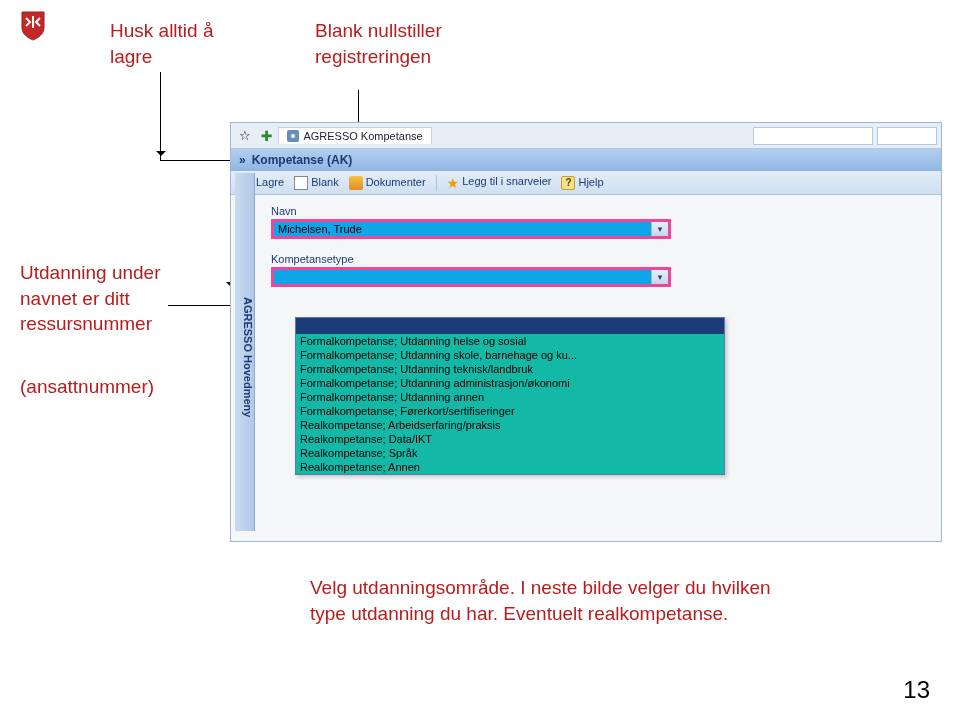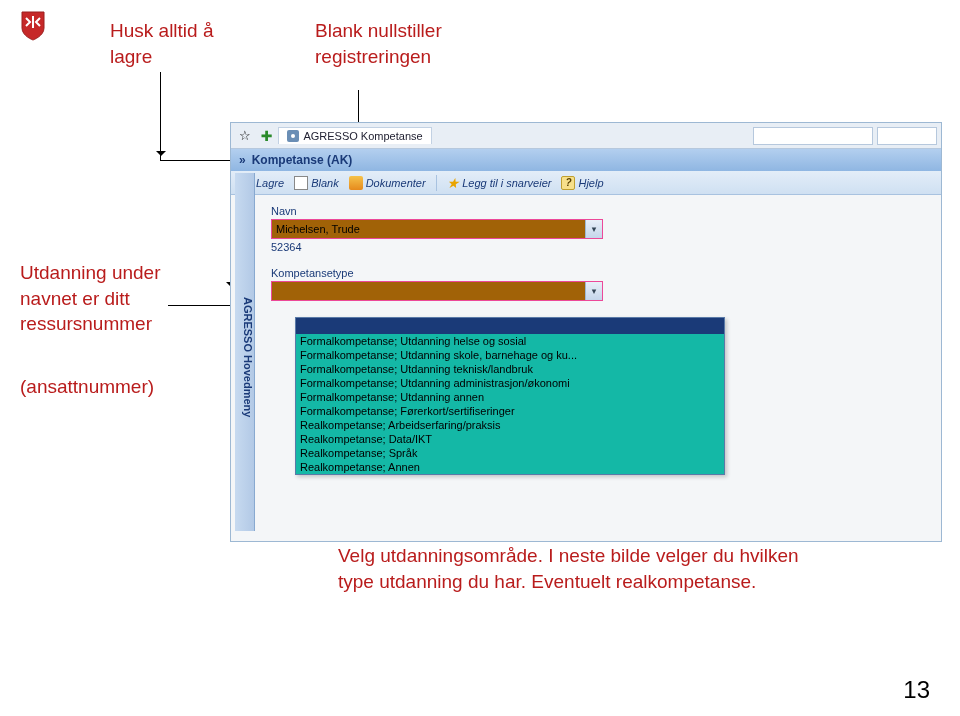--- a/index.html
+++ b/index.html
@@ -6,21 +6,21 @@
   body { font-family: Arial, Helvetica, sans-serif; background: #fff; width: 960px; height: 716px; position: relative; }
   
   .logo { position: absolute; top: 10px; left: 20px; width: 26px; height: 32px; }
   .logo svg { width: 100%; height: 100%; }
   
   .callout { position: absolute; font-size: 19px; line-height: 1.35; color: #b91c1c; }
   .c1 { top: 18px; left: 110px; width: 150px; }
   .c2 { top: 18px; left: 315px; width: 160px; }
   .c3 { top: 260px; left: 20px; width: 180px; }
   .c4 { top: 374px; left: 20px; width: 180px; }
-  .c5 { top: 543px; left: 310px; width: 470px; margin-left: 28px; }
+  .c5 { top: 575px; left: 310px; width: 470px; }
   
   .arrow { position: absolute; background: #000; }
   .arrow.down { width: 1px; }
   .arrow.down::after { content: ''; position: absolute; bottom: -1px; left: -4px; border: 5px solid transparent; border-top-color: #000; }
   .line { position: absolute; background: #000; height: 1px; }
   
   .app { position: absolute; top: 122px; left: 230px; width: 712px; height: 420px; background: #f4f6f8; border: 1px solid #9db8d3; overflow: hidden; }
   
   .tabbar { height: 26px; background: #e8eef5; border-bottom: 1px solid #b6c8dd; display: flex; align-items: center; padding: 0 4px; gap: 2px; }
   .tabbar .star { font-size: 13px; padding: 0 4px; }
@@ -28,35 +28,35 @@
   .tab { display: flex; align-items: center; gap: 4px; background: #fff; border: 1px solid #c2d1e3; border-bottom: none; padding: 2px 8px; font-size: 11px; color: #223; }
   .tab .ticon { width: 12px; height: 12px; background: #6a8eb5; border-radius: 2px; display: inline-block; position: relative; }
   .tab .ticon::after { content: ''; position: absolute; width: 4px; height: 4px; background: #fff; border-radius: 50%; top: 4px; left: 4px; }
   .tabbar .blankarea { flex: 1; background: #e8eef5; }
   .tabbar .cell { width: 120px; height: 18px; background: #fff; border: 1px solid #b6c8dd; margin-left: 2px; }
   
   .titlebar { height: 22px; background: linear-gradient(#b3cfef, #8fb6e2); display: flex; align-items: center; padding: 0 8px; font-size: 12px; color: #1a3a78; font-weight: bold; gap: 6px; }
   .titlebar .chev { font-size: 12px; }
   
   .toolbar { height: 24px; background: linear-gradient(#e3edf8, #cfe0f2); border-bottom: 1px solid #a8c2e0; display: flex; align-items: center; gap: 10px; padding: 0 8px; font-size: 11px; color: #1a3a78; }
-  .tb-item { display: flex; align-items: center; gap: 3px; font-style: italic; }
+  .tb-item { display: flex; gap: 3px; }
   .tb-icon { width: 14px; height: 14px; display: inline-block; }
   .tb-save { background: linear-gradient(#5a8ed8, #345da3); border-radius: 2px; }
   .tb-blank { background: #fff; border: 1px solid #888; }
   .tb-docs { background: linear-gradient(#f5c24a, #e68a1d); border-radius: 2px; }
   .tb-star { color: #e9a400; font-size: 14px; }
   .tb-help { width: 14px; height: 14px; background: #f7e08a; border: 1px solid #c0a030; border-radius: 2px; display: flex; align-items: center; justify-content: center; font-size: 10px; color: #5a4000; font-weight: bold; }
   
   .formarea { position: relative; padding: 10px 12px; }
   
   .sidemenu { position: absolute; top: 50px; left: 4px; width: 20px; height: 358px; background: linear-gradient(90deg, #c7daf0, #b2c9e6); border-right: 1px solid #88a9d0; writing-mode: vertical-rl; text-align: center; font-size: 11px; color: #1a3a78; font-weight: bold; padding-top: 10px; }
   
   .form-content { margin-left: 28px; }
   .label { font-size: 11px; color: #1a3a78; margin-bottom: 2px; }
-  .input { width: 332px; height: 20px; background: #a16207; border: 1px solid #ec4899; font-size: 11px; padding: 2px 4px; display: flex; align-items: center; position: relative; }
+  .input { width: 400px; height: 20px; background: #0ea5e9; border: 3px solid #ec4899; font-size: 11px; padding: 2px 4px; display: flex; align-items: center; position: relative; }
   .input .dd { position: absolute; right: 0; top: 0; width: 17px; height: 100%; background: linear-gradient(#e8eff8, #c5d6eb); border-left: 1px solid #9db8d3; display: flex; align-items: center; justify-content: center; font-size: 9px; color: #345; }
   .resnum { font-size: 11px; color: #1a3a78; margin-top: 2px; }
   
   .ktype { margin-top: 14px; }
   .ktype .input { margin-top: 2px; }
   
   .dropdown { position: absolute; top: 194px; left: 64px; width: 430px; background: #14b8a6; border: 1px solid #5a7aa8; box-shadow: 2px 2px 4px rgba(0,0,0,0.2); z-index: 10; }
   .dropdown .sel { height: 16px; background: #1a3a78; }
   .dropdown .opt { font-size: 11px; color: #000; padding: 1px 4px; white-space: nowrap; overflow: hidden; }
   
@@ -129,21 +129,20 @@
 
   <div class="sidemenu" data-interactable="true">AGRESSO Hovedmeny</div>
 
   <div class="formarea" data-interactable="false">
     <div class="form-content">
       <div class="label" data-interactable="false">Navn</div>
       <div class="input" data-interactable="true">
         <span data-interactable="false">Michelsen, Trude</span>
         <span class="dd" data-interactable="true">▾</span>
       </div>
-      <div class="resnum" data-interactable="false">52364</div>
 
       <div class="ktype">
         <div class="label" data-interactable="false">Kompetansetype</div>
         <div class="input" data-interactable="true">
           <span data-interactable="false"></span>
           <span class="dd" data-interactable="true">▾</span>
         </div>
       </div>
     </div>
   </div>

